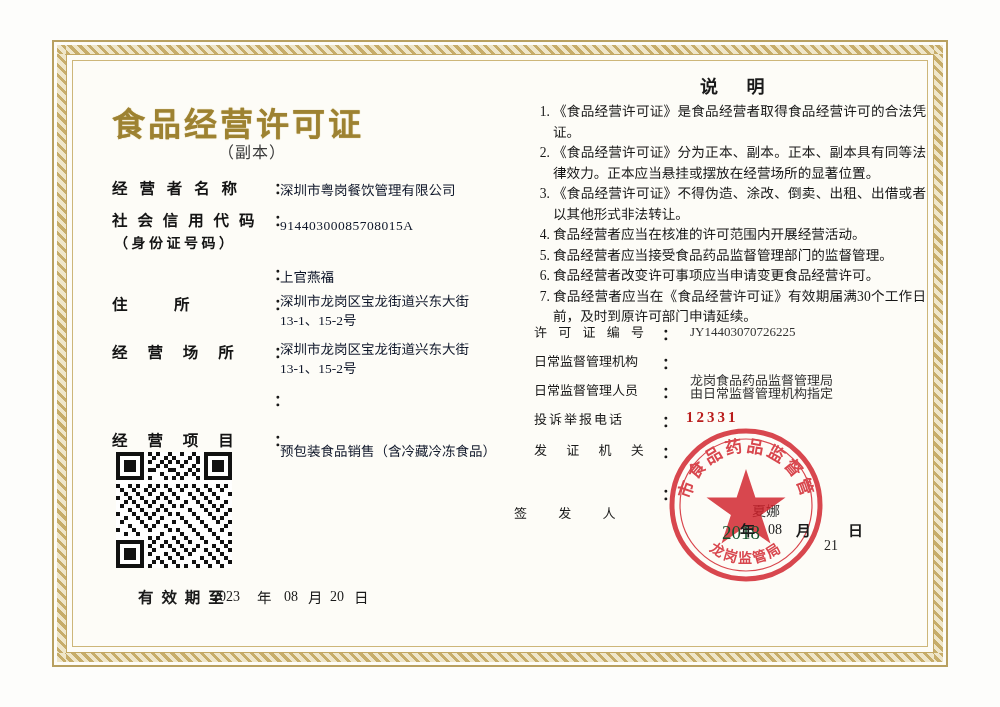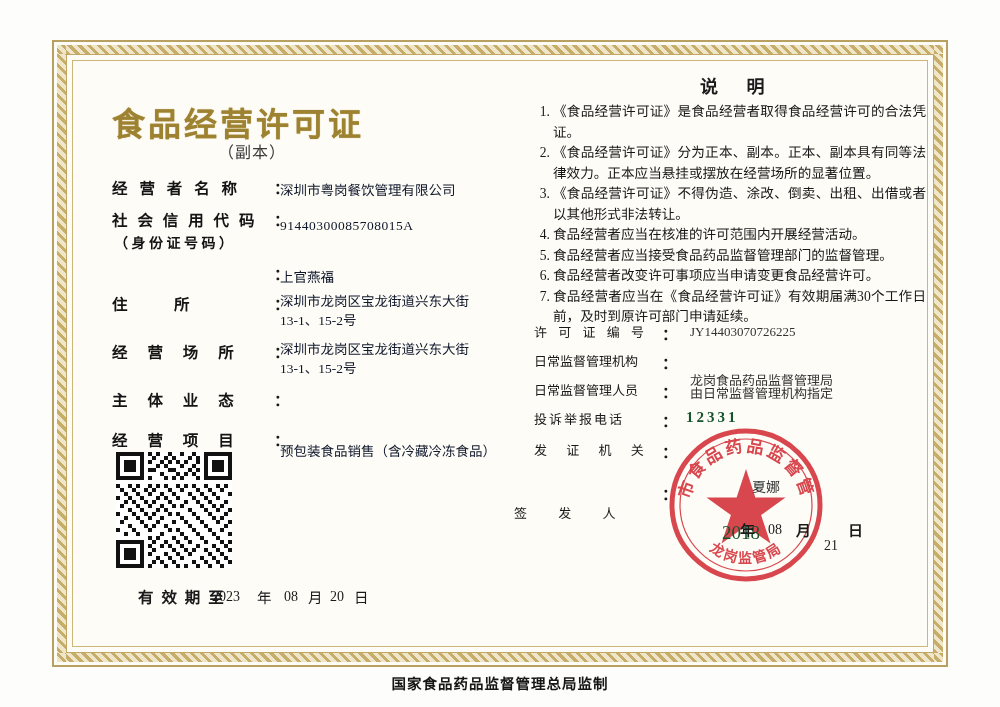--- a/index.html
+++ b/index.html
@@ -193,21 +193,21 @@
   .rfield-value {
     position: absolute;
     font-size: 13px;
     color: #333;
     white-space: nowrap;
   }
   .rfield-value.big {
     font-size: 15px;
     font-weight: bold;
     letter-spacing: 3px;
-    color: #14532d;
+    color: #b91c1c;
   }
 
   
   .seal {
     position: absolute;
     left: 614px;
     top: 385px;
     width: 160px;
     height: 160px;
     pointer-events: none;
@@ -218,21 +218,21 @@
   .issue-y { position: absolute; left: 670px; top: 482px; font-size: 19px; color:#14532d; }
   .issue-ych { position: absolute; left: 688px; top: 479px; font-size: 15px; font-weight:bold; }
   .issue-m { position: absolute; left: 716px; top: 482px; font-size: 14px; color:#222; }
   .issue-mch { position: absolute; left: 744px; top: 479px; font-size: 15px; font-weight:bold; }
   .issue-d { position: absolute; left: 772px; top: 482px; font-size: 14px; color:#222;margin-top:16px; }
   .issue-dch { position: absolute; left: 796px; top: 479px; font-size: 15px; font-weight:bold; }
 
   .signer-name {
     position: absolute;
     left: 700px;
-    top: 436px;
+    top: 460px;
     font-size: 14px;
     color: #333;
   }
 
   
   .footer {
     position: absolute;
     left: 0;
     top: 672px;
     width: 1000px;
@@ -274,21 +274,20 @@
     <div class="field-value" style="left:228px; top:226px;">上官燕福</div>
 
     <div class="field-label" style="left:60px; top:252px; letter-spacing:0px;">住&nbsp;&nbsp;&nbsp;&nbsp;&nbsp;&nbsp;&nbsp;&nbsp;&nbsp;&nbsp;&nbsp;&nbsp;所</div>
     <div class="colon" style="left:222px; top:252px;">：</div>
     <div class="field-value" style="left:228px; top:252px; white-space:normal; width:200px; line-height:19px;">深圳市龙岗区宝龙街道兴东大街13-1、15-2号</div>
 
     <div class="field-label" style="left:60px; top:300px; letter-spacing:8px;">经 营 场 所</div>
     <div class="colon" style="left:222px; top:300px;">：</div>
     <div class="field-value" style="left:228px; top:300px; white-space:normal; width:200px; line-height:19px;">深圳市龙岗区宝龙街道兴东大街13-1、15-2号</div>
 
-    <div class="field-label" style="left:60px; top:348px; letter-spacing:8px;">主 体 业 态</div>
     <div class="colon" style="left:222px; top:348px;">：</div>
 
     <div class="field-label" style="left:60px; top:388px; letter-spacing:8px;">经 营 项 目</div>
     <div class="colon" style="left:222px; top:388px;">：</div>
     <div class="field-value" style="left:228px; top:400px;">预包装食品销售（含冷藏冷冻食品）</div>
 
     <div class="qr">
       <svg width="116" height="116" viewBox="0 0 29 29" shape-rendering="crispEdges" aria-hidden="true">
         <rect width="29" height="29" fill="#ffffff"></rect>
         <g fill="#111111">
@@ -595,15 +594,14 @@
 
     <div class="issue-y">2018</div>
     <div class="issue-ych">年</div>
     <div class="issue-m">08</div>
     <div class="issue-mch">月</div>
     <div class="issue-d">21</div>
     <div class="issue-dch">日</div>
 
   </div>
 
-  <div class="footer">国家食品药品监督管理总局监制</div>
 
 </div>
 
 </body></html>

